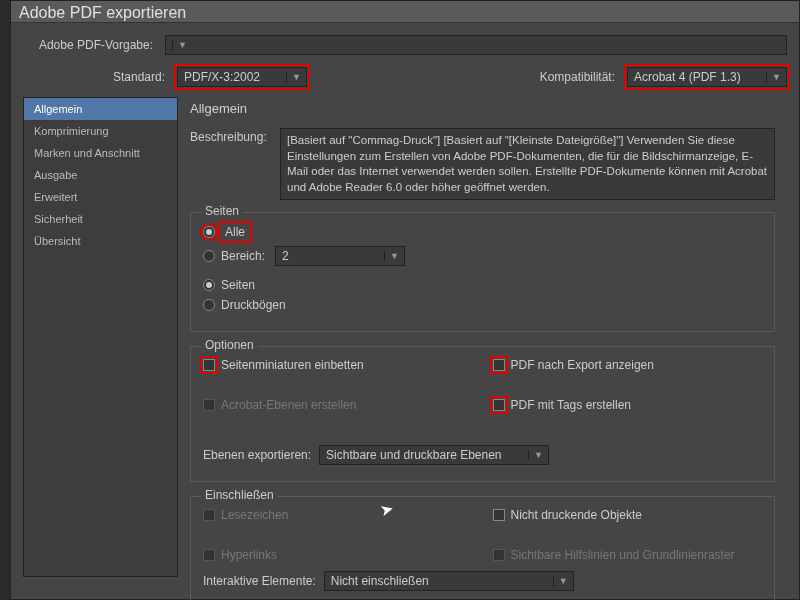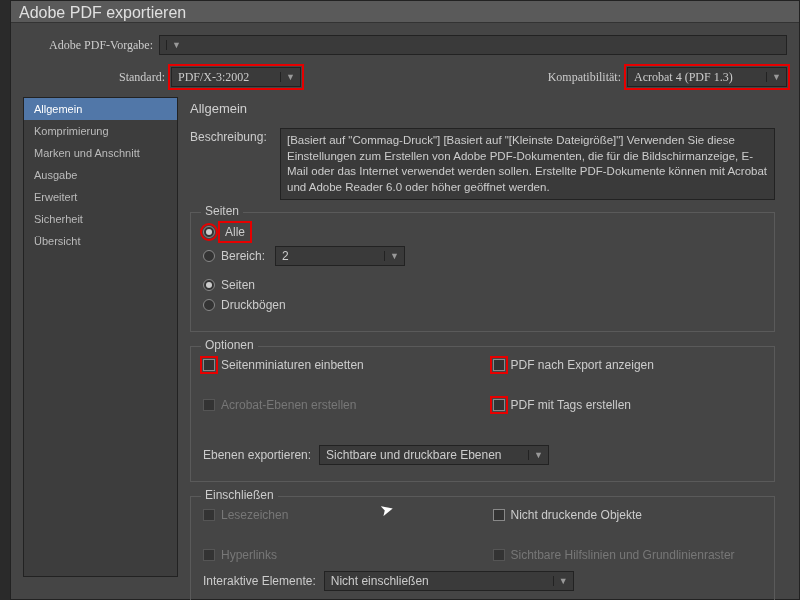--- a/index.html
+++ b/index.html
@@ -24,22 +24,21 @@
     height: 22px;
     padding: 3px 8px;
     font-size: 16px;
     color: #e0e0e0;
     border-bottom: 1px solid #333;
   }
   .header-row {
     display: flex;
     align-items: center;
     padding: 6px 12px;
-    gap: 6px;
-    font-family: Liberation Serif, serif;
+    gap: 12px;
   }
   .header-label {
     color: #cccccc;
     font-size: 12px;
     min-width: 0;
   }
   .dropdown {
     background: #3a3a3a;
     border: 1px solid #222;
     color: #cccccc;

